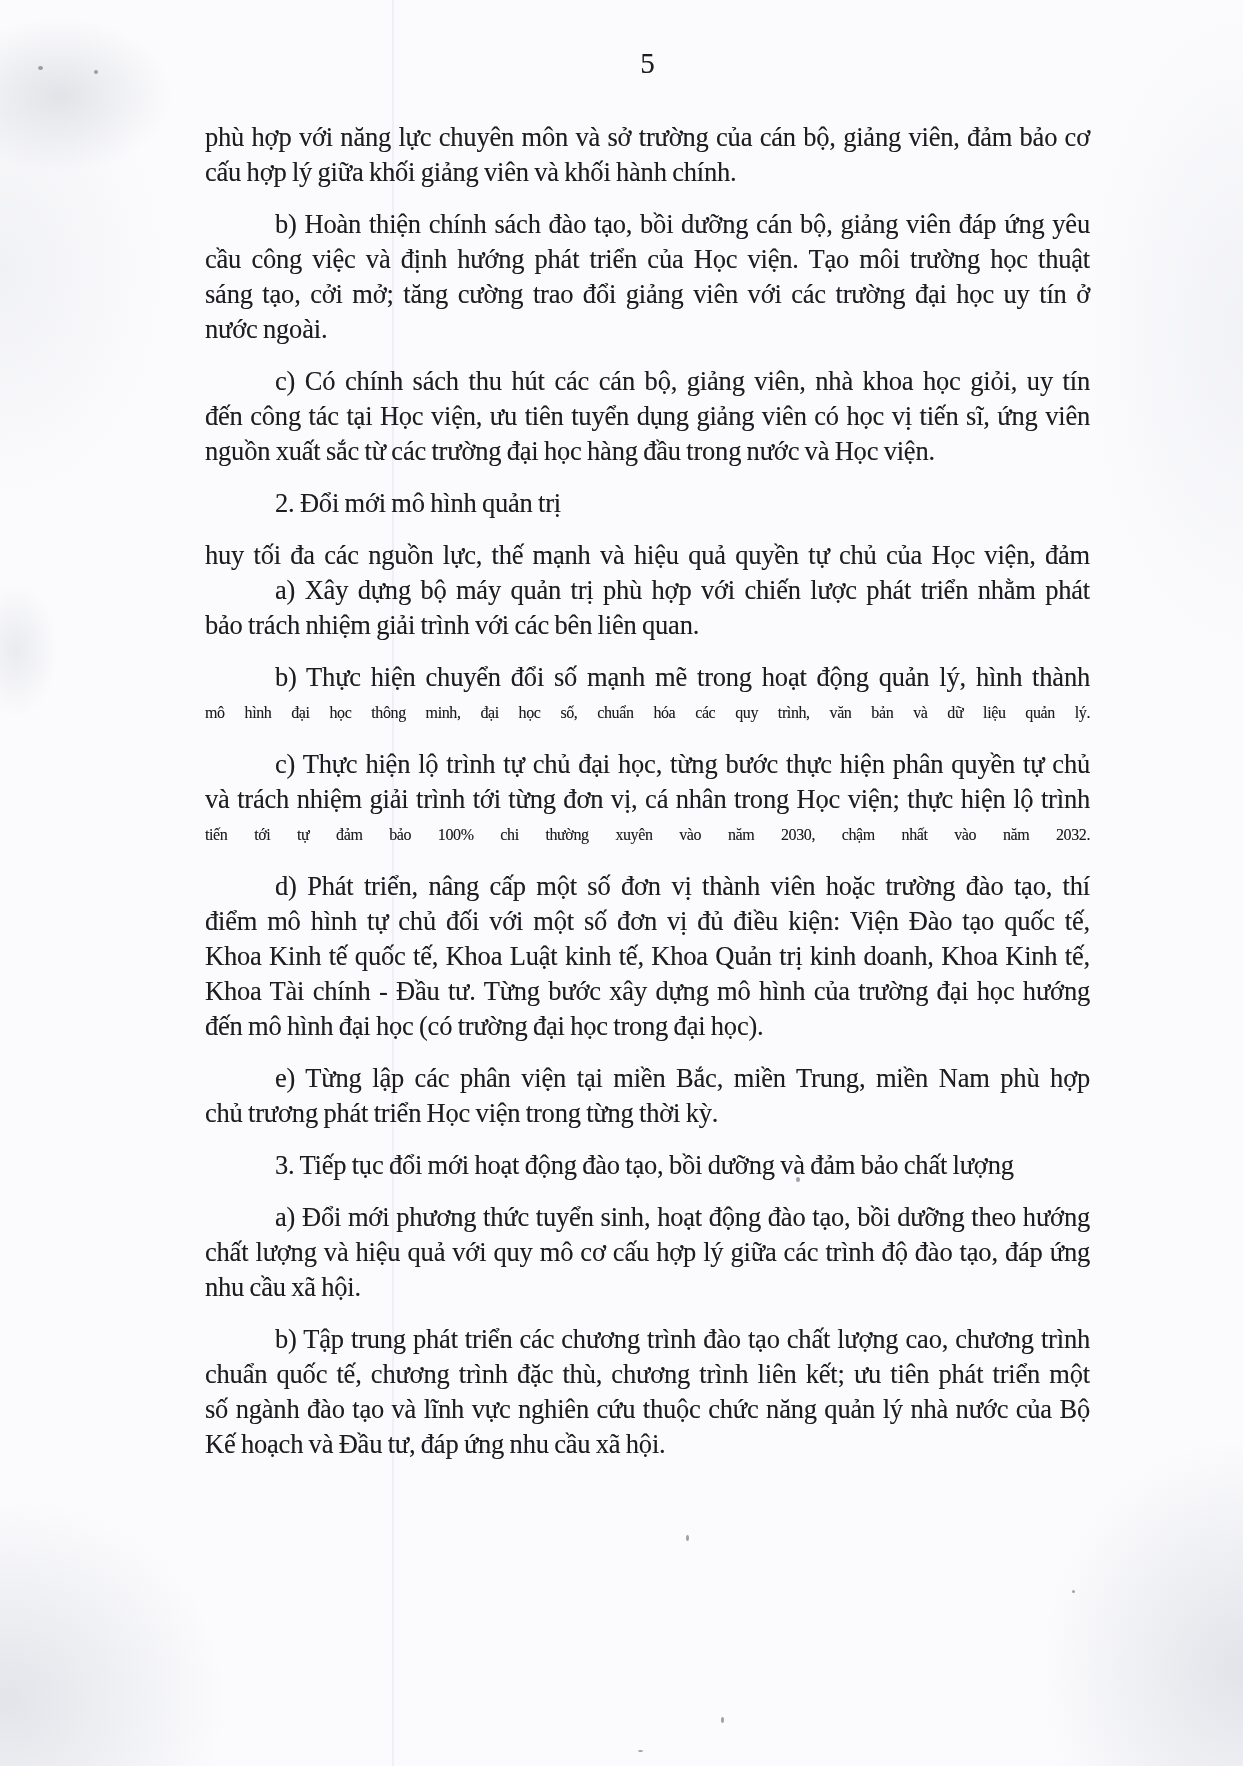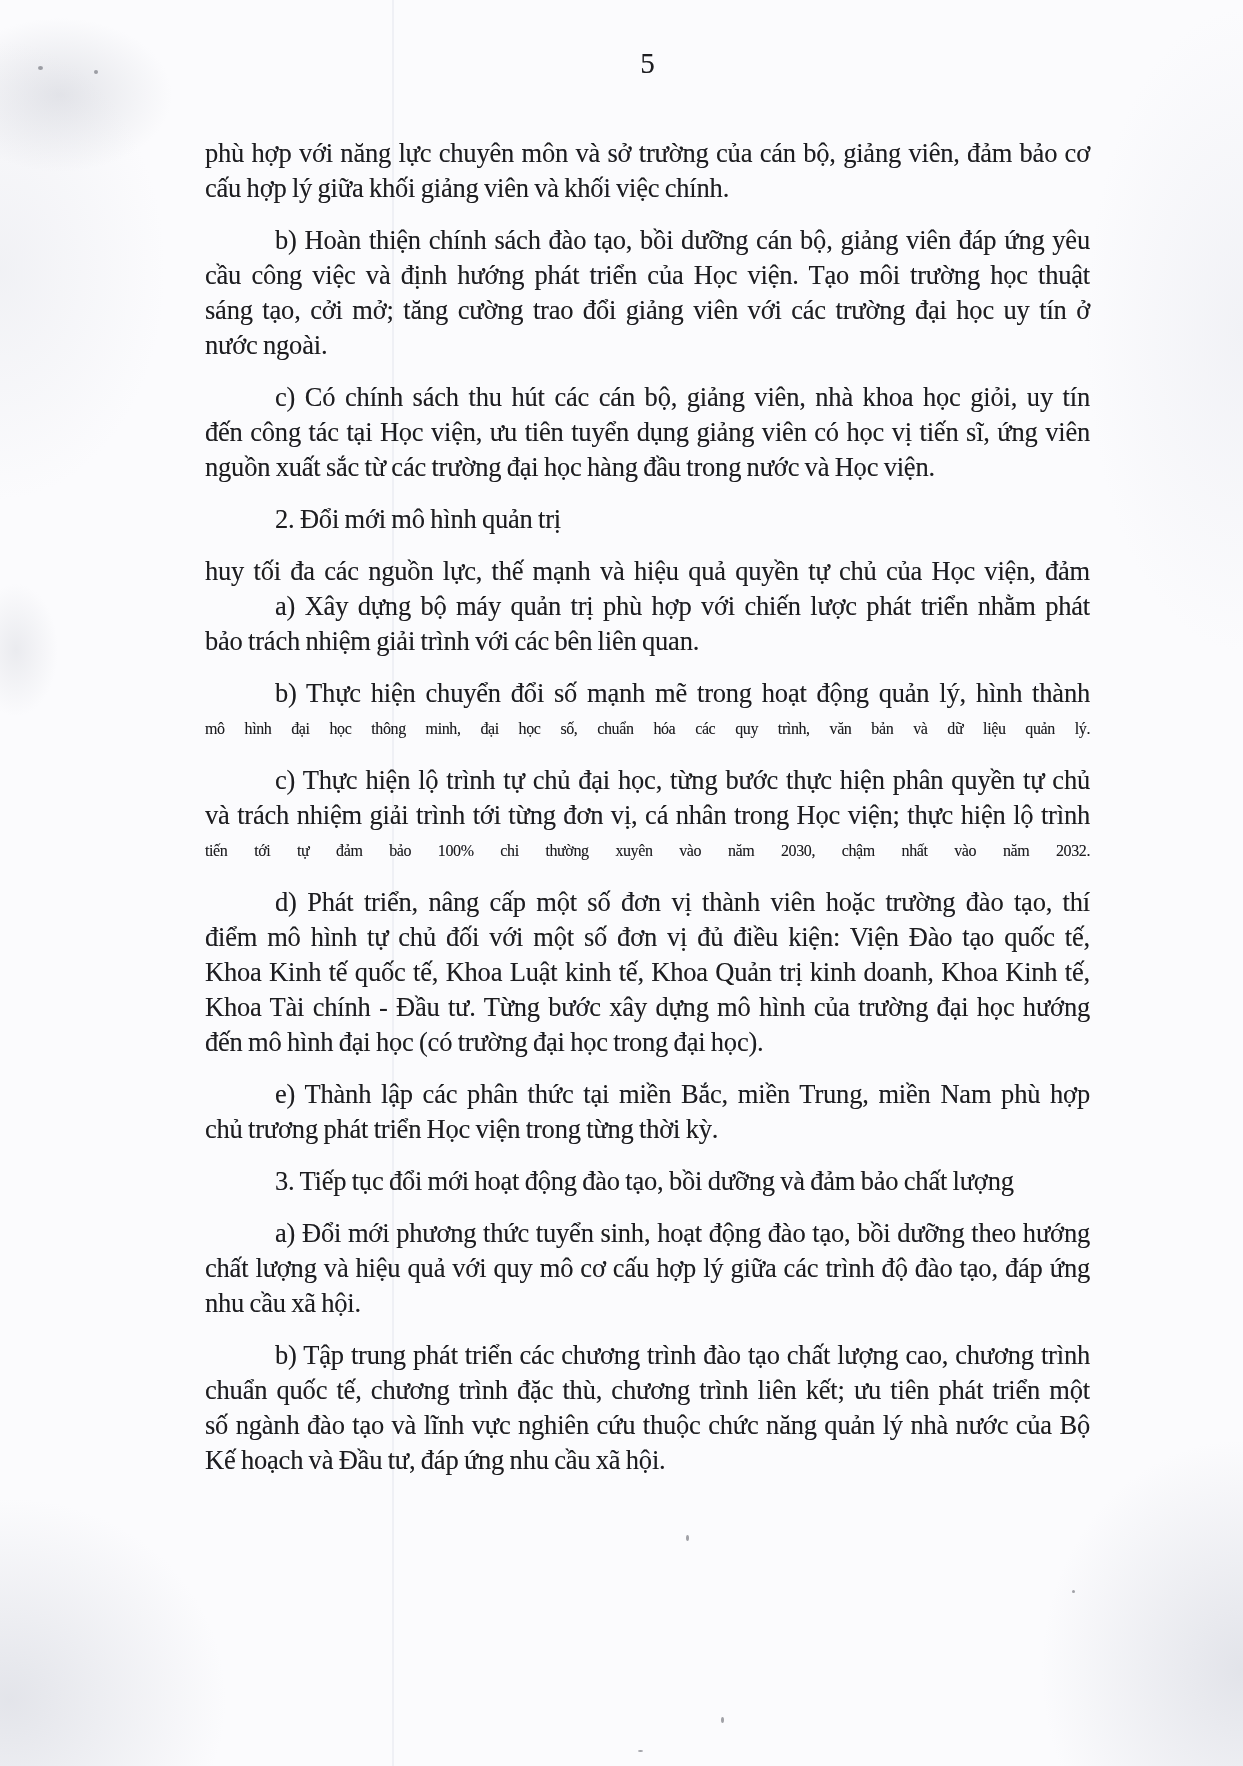--- a/index.html
+++ b/index.html
@@ -34,21 +34,21 @@
     top: 46px; left: 205px;
     width: 885px;
     text-align: center;
     font-size: 29px;
     line-height: 35px;
     text-shadow: 0 0 0.5px rgba(25,25,30,0.40);
   }
 
   .content {
     position: absolute;
-    left: 205px; top: 136px;
+    left: 205px; top: 120px;
     width: 885px;
     font-size: 26.5px;
     letter-spacing: -0.2px;
     word-spacing: -1px;
     text-shadow: 0 0 0.5px rgba(25,25,30,0.40);
   }
 
   .para { margin: 0 0 17px 0; }
 
   .line {
@@ -70,21 +70,21 @@
 </style>
 </head>
 <body>
 
 <div class="page">
   <div class="vline"></div>
   <div class="page-number">5</div>
   <div class="content">
       <div class="para">
         <div class="line j">phù hợp với năng lực chuyên môn và sở trường của cán bộ, giảng viên, đảm bảo cơ</div>
-        <div class="line">cấu hợp lý giữa khối giảng viên và khối việc chính.</div>
+        <div class="line">cấu hợp lý giữa khối giảng viên và khối hành chính.</div>
       </div>
       <div class="para">
         <div class="line j indent">b) Hoàn thiện chính sách đào tạo, bồi dưỡng cán bộ, giảng viên đáp ứng yêu</div>
         <div class="line j">cầu công việc và định hướng phát triển của Học viện. Tạo môi trường học thuật</div>
         <div class="line j">sáng tạo, cởi mở; tăng cường trao đổi giảng viên với các trường đại học uy tín ở</div>
         <div class="line">nước ngoài.</div>
       </div>
       <div class="para">
         <div class="line j indent">c) Có chính sách thu hút các cán bộ, giảng viên, nhà khoa học giỏi, uy tín</div>
         <div class="line j">đến công tác tại Học viện, ưu tiên tuyển dụng giảng viên có học vị tiến sĩ, ứng viên</div>
@@ -108,21 +108,21 @@
         <div class="line j tight">tiến tới tự đảm bảo 100% chi thường xuyên vào năm 2030, chậm nhất vào năm 2032.</div>
       </div>
       <div class="para">
         <div class="line j indent">d) Phát triển, nâng cấp một số đơn vị thành viên hoặc trường đào tạo, thí</div>
         <div class="line j">điểm mô hình tự chủ đối với một số đơn vị đủ điều kiện: Viện Đào tạo quốc tế,</div>
         <div class="line j">Khoa Kinh tế quốc tế, Khoa Luật kinh tế, Khoa Quản trị kinh doanh, Khoa Kinh tế,</div>
         <div class="line j">Khoa Tài chính - Đầu tư. Từng bước xây dựng mô hình của trường đại học hướng</div>
         <div class="line">đến mô hình đại học (có trường đại học trong đại học).</div>
       </div>
       <div class="para">
-        <div class="line j indent">e) Thành lập các phân thức tại miền Bắc, miền Trung, miền Nam phù hợp</div>
+        <div class="line j indent">e) Từng lập các phân viện tại miền Bắc, miền Trung, miền Nam phù hợp</div>
         <div class="line">chủ trương phát triển Học viện trong từng thời kỳ.</div>
       </div>
       <div class="para heading">
         <div class="line indent">3. Tiếp tục đổi mới hoạt động đào tạo, bồi dưỡng và đảm bảo chất lượng</div>
       </div>
       <div class="para">
         <div class="line j indent">a) Đổi mới phương thức tuyển sinh, hoạt động đào tạo, bồi dưỡng theo hướng</div>
         <div class="line j">chất lượng và hiệu quả với quy mô cơ cấu hợp lý giữa các trình độ đào tạo, đáp ứng</div>
         <div class="line">nhu cầu xã hội.</div>
       </div>

